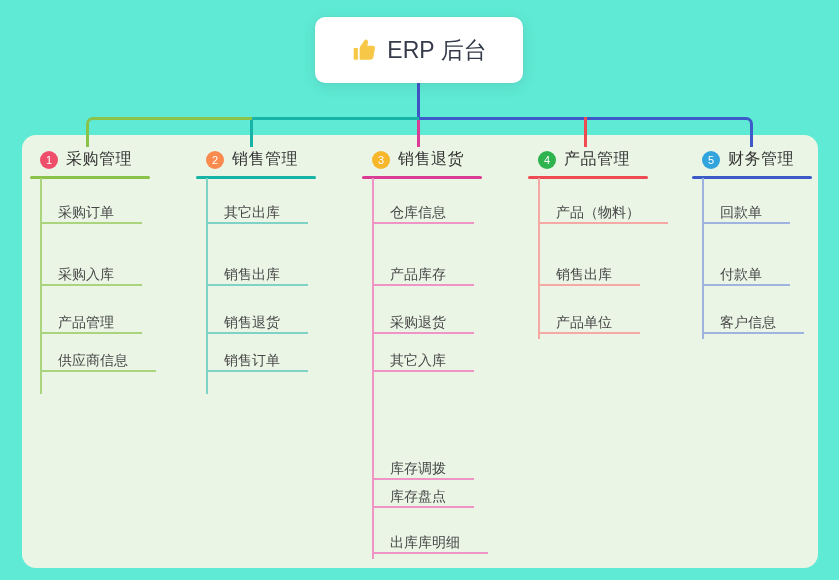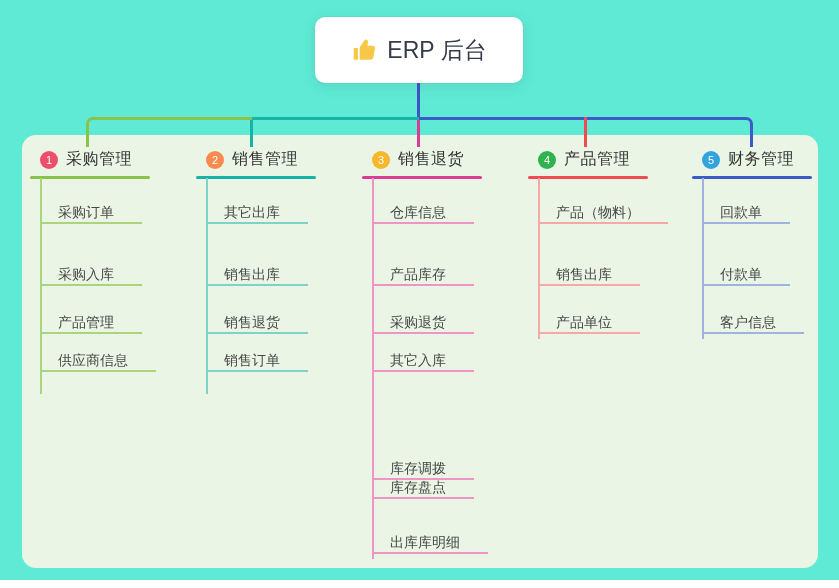--- a/index.html
+++ b/index.html
@@ -39,21 +39,21 @@
   .btitle{position:absolute;left:10px;top:1px;display:flex;align-items:center;gap:8px;cursor:pointer;}
   .badge{width:18px;height:18px;border-radius:50%;background:var(--bc);color:#fff;
     font-size:11px;line-height:18px;text-align:center;flex:0 0 18px;}
   .blabel{font-size:16px;color:#333;letter-spacing:.5px;white-space:nowrap;}
   .bline{position:absolute;left:0;top:28px;width:120px;height:3px;background:var(--c);border-radius:2px;}
   .trunk{position:absolute;left:10px;top:30px;width:2px;height:var(--trunk);background:var(--lc);}
 
   .row{position:absolute;left:10px;padding:0 28px 0 18px;border-bottom:2px solid var(--lc);
     font-size:14px;color:#474747;white-space:nowrap;cursor:pointer;font-family:Liberation Serif, serif;}
   .r0{top:56px;}.r1{top:118px;}.r2{top:166px;}.r3{top:204px;}
-  .r4{top:276px;margin-top:36px;}.r5{top:331px;}.r6{top:386px;text-align:center;}
+  .r4{top:276px;margin-top:36px;}.r5{top:340px;}.r6{top:386px;text-align:center;}
 </style>
 </head>
 <body>
 
 <div class="canvas">
 
   <div class="panel" style="background: rgb(234, 245, 229);"></div>
 
   <div class="conn root-drop" style="background: rgb(66, 84, 197);"></div>
   <div class="conn elbow-left" style="border-color: rgb(138, 194, 74);"></div>

